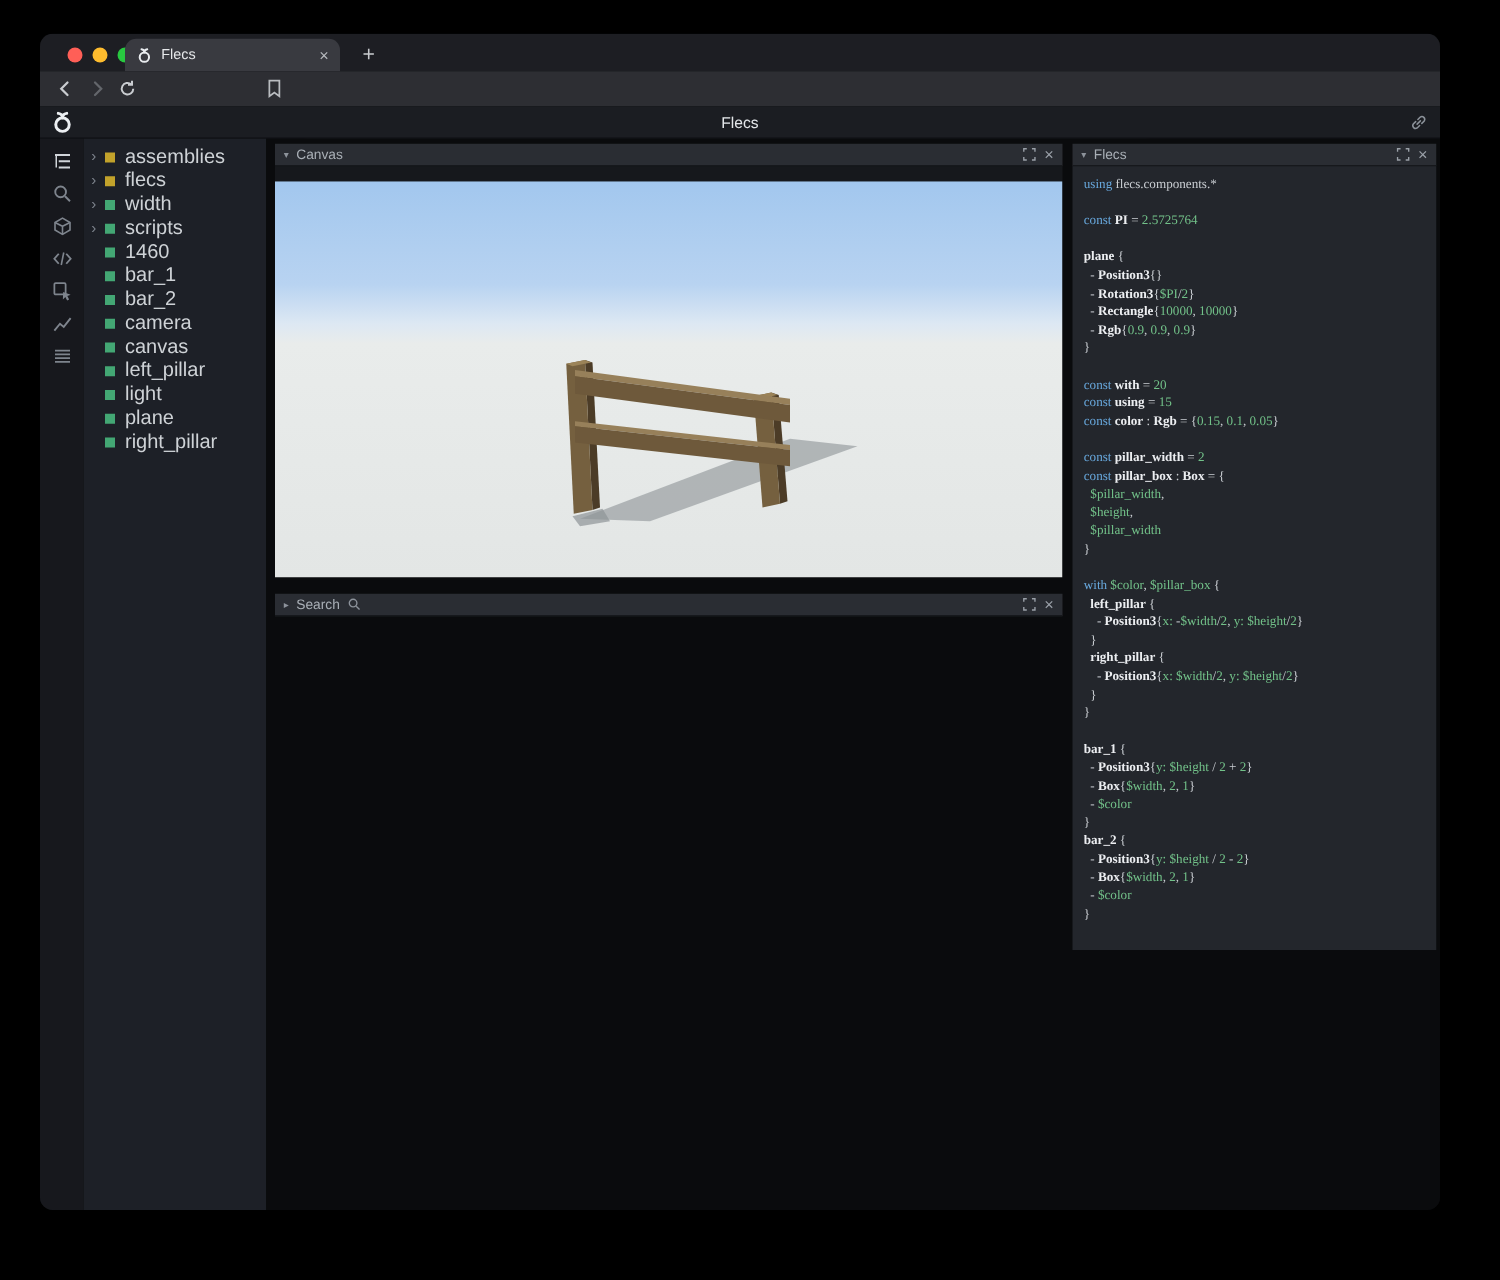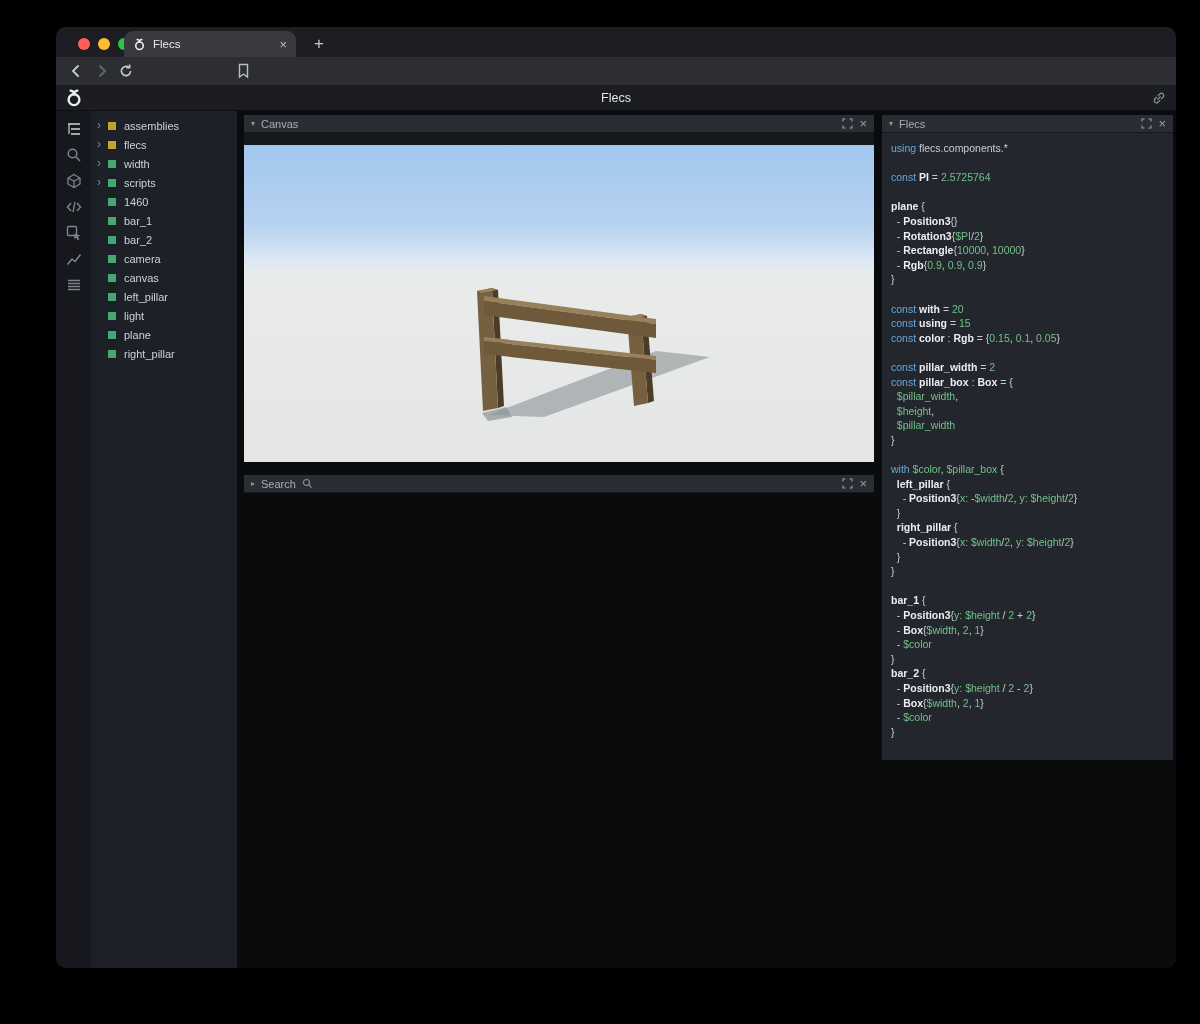--- a/index.html
+++ b/index.html
@@ -1,18 +1,18 @@
 <!DOCTYPE html>
 <html><head>
 <meta charset="utf-8">
 <style>
   *{box-sizing:border-box;margin:0;padding:0}
   html,body{width:1200px;height:1024px;background:#000;overflow:hidden;
     font-family:"Liberation Sans",sans-serif}
-  .window{position:absolute;left:56px;top:27px;width:1120px;height:941px;
+  .window{position:absolute;left:32px;top:27px;width:1120px;height:941px;
     background:#0b0c0e;border-radius:10px;overflow:hidden}
 
   
   .tabbar{position:absolute;left:0;top:0;width:100%;height:30px;background:#1d1e23}
   .tl{position:absolute;top:11px;width:12px;height:12px;border-radius:50%}
   .tl.red{left:22px;background:#ff5f57}.tl.yellow{left:42px;background:#febc2e}.tl.green{left:62px;background:#28c840}
   .tab{position:absolute;left:68px;top:4px;width:172px;height:26px;background:#393a40;
     border-radius:9px 9px 0 0;display:flex;align-items:center;padding:0 9px;gap:7px}
   .tab-title{font-size:11.5px;color:#e6e8ea;flex:1}
   .tab-close{color:#b6b9bd;font-size:13px;line-height:13px}
@@ -43,38 +43,38 @@
   .strip-icon{width:16px;height:16px}
 
   
   .tree-panel{position:absolute;left:35px;top:84px;width:146px;height:857px;
     background:#1d2027;padding-top:5px}
   .tree-row{height:19px;display:flex;align-items:center;padding-left:6px;cursor:default}
   .tree-chevron{width:11px;color:#7d838c;font-size:12px;line-height:19px}
   .tree-dot{width:8px;height:8px;margin-right:8px;flex:none}
   .dot-yellow{background:#c2a22b}
   .dot-green{background:#43a774}
-  .tree-label{font-size:11px;color:#ced2d6}
+  .tree-label{font-size:16px;color:#ced2d6}
 
   
   .main-bg{position:absolute;left:181px;top:84px;width:939px;height:857px;background:#0a0b0d}
   .panel{position:absolute}
   .panel-header{height:18px;background:#2a2d33;display:flex;align-items:center;
     padding:0 7px;gap:6px;border-bottom:1px solid #16181c}
   .panel-title{font-size:11px;color:#a9afb6}
   .ph-chevron{font-family:"DejaVu Sans",sans-serif;font-size:8px;color:#8d939b;line-height:18px}
   .ph-spacer{flex:1}
   .ph-close{color:#9aa0a8;font-size:13px;line-height:13px}
   .canvas-panel{left:188px;top:88px;width:630px}
   .canvas-gap{height:12px;background:#16181c}
   .scene{display:block;width:630px;height:317px}
   .search-panel{left:188px;top:448px;width:630px}
   .editor-panel{left:826px;top:88px;width:291px}
   .editor-body{height:627px;background:#23262c;padding:8px 6px 8px 9px;overflow:hidden}
-  .code-line{font-family:Liberation Sans, sans-serif;font-size:10.5px;line-height:14.6px;
+  .code-line{font-family:Liberation Serif, serif;font-size:10.5px;line-height:14.6px;
     height:14.6px;white-space:pre}
   .tok-k{color:#68a8dd}
   .tok-g{color:#72c189}
   .tok-p{color:#c9cdd2}
   .tok-b{color:#eceef1;font-weight:bold}
   svg{display:block}
 </style>
 </head>
 <body>
 

